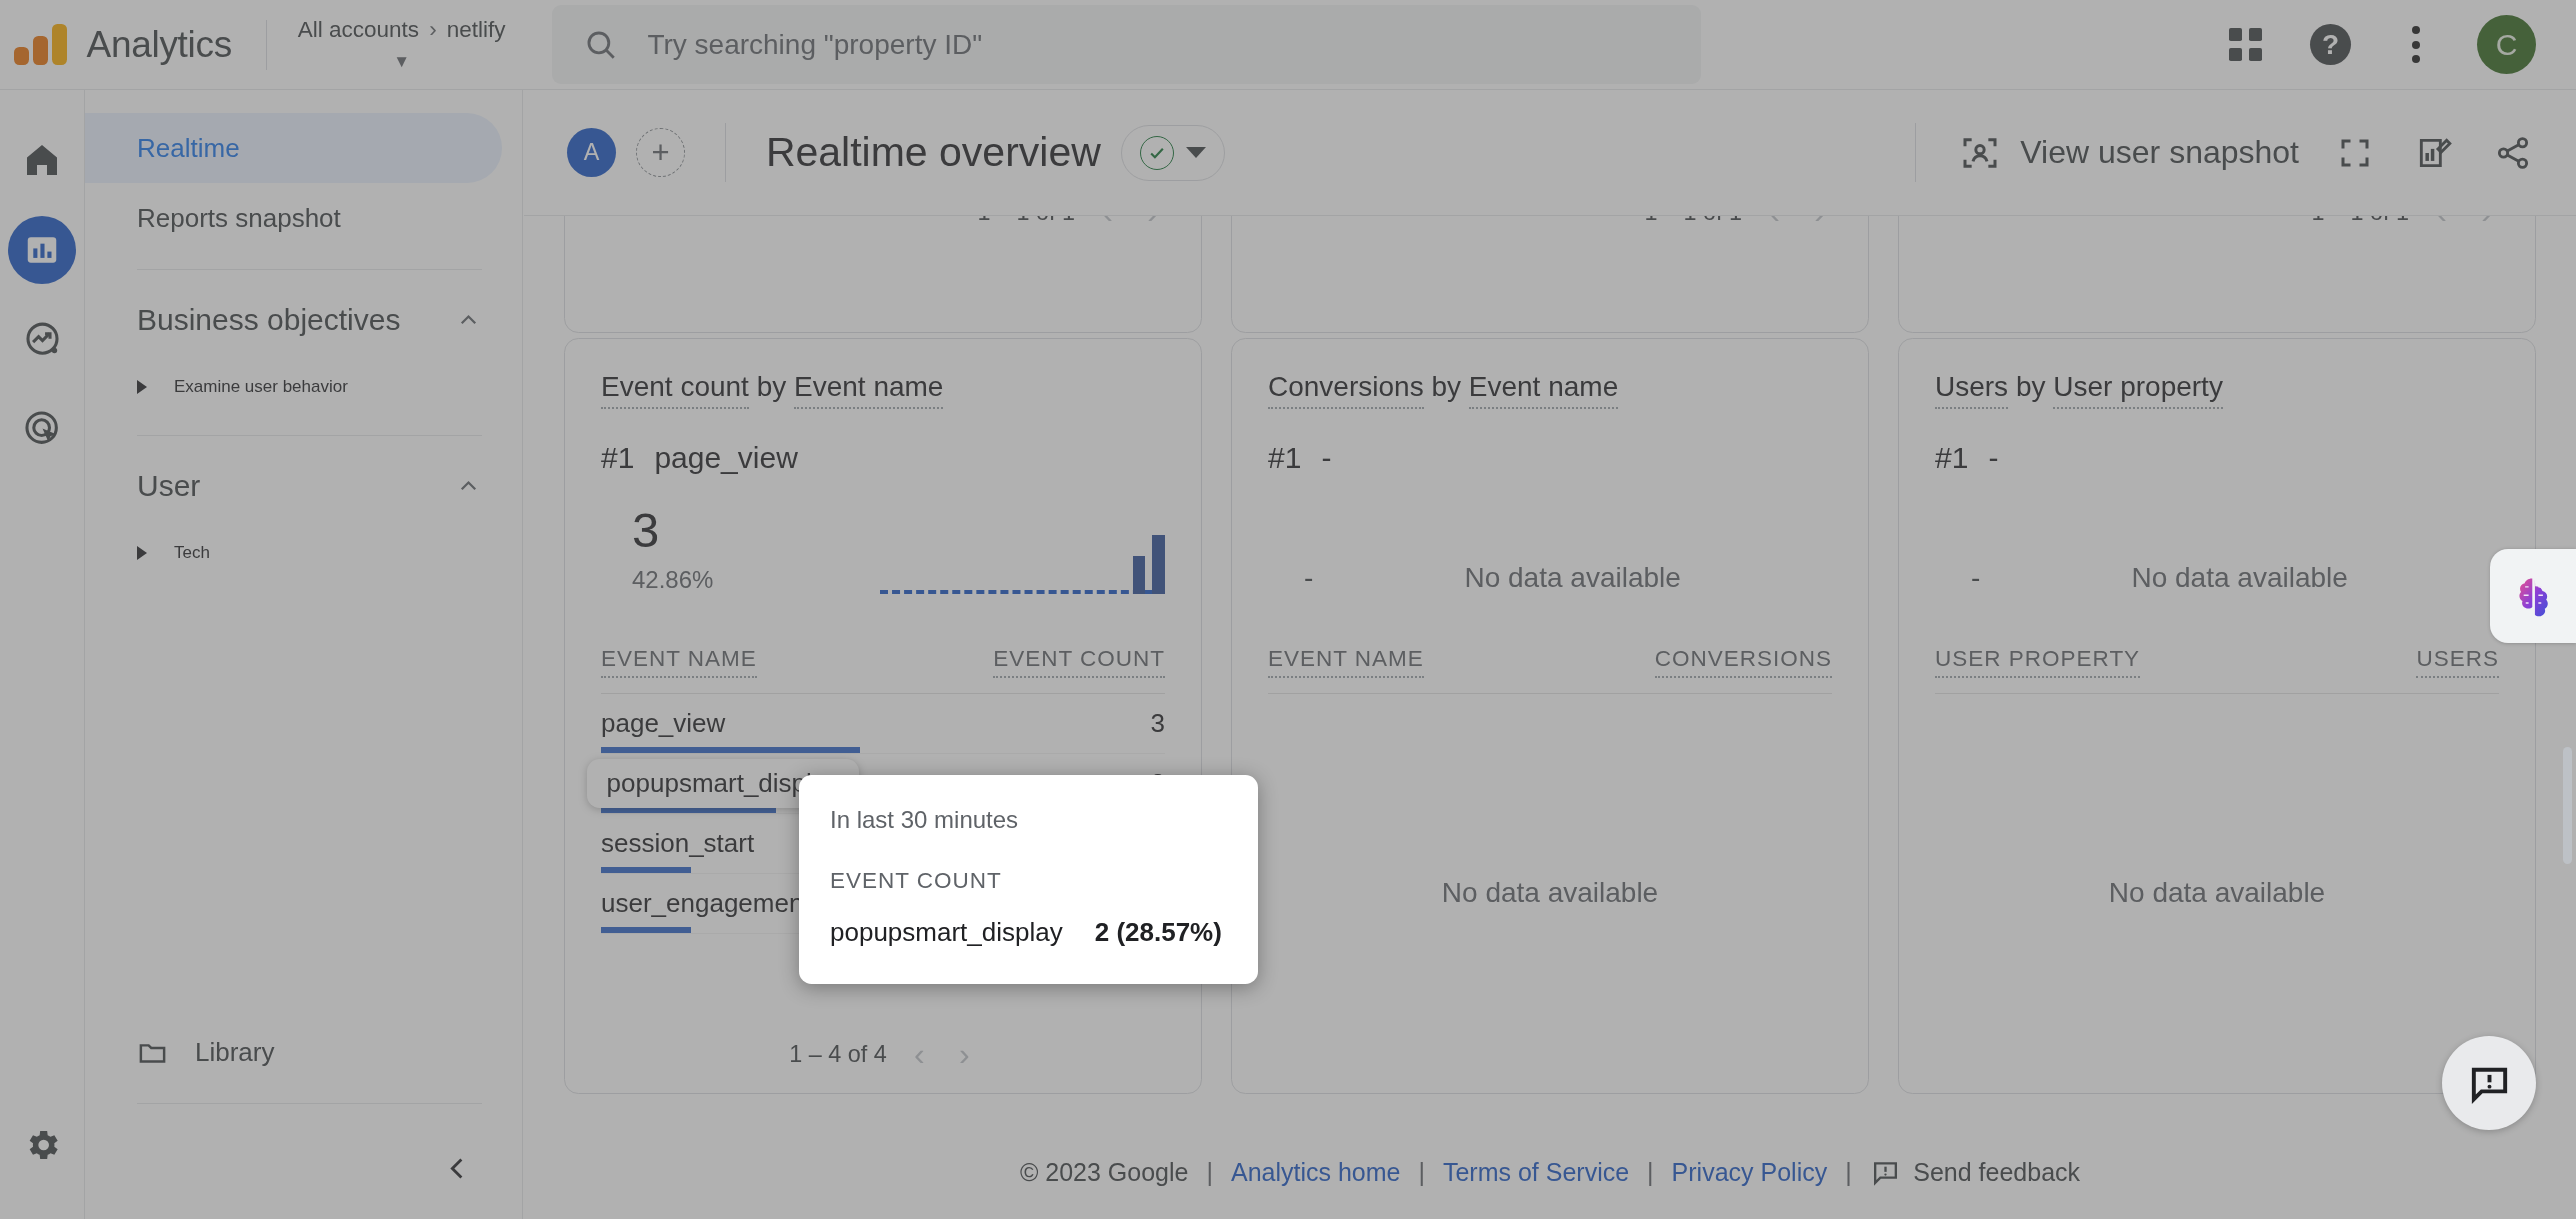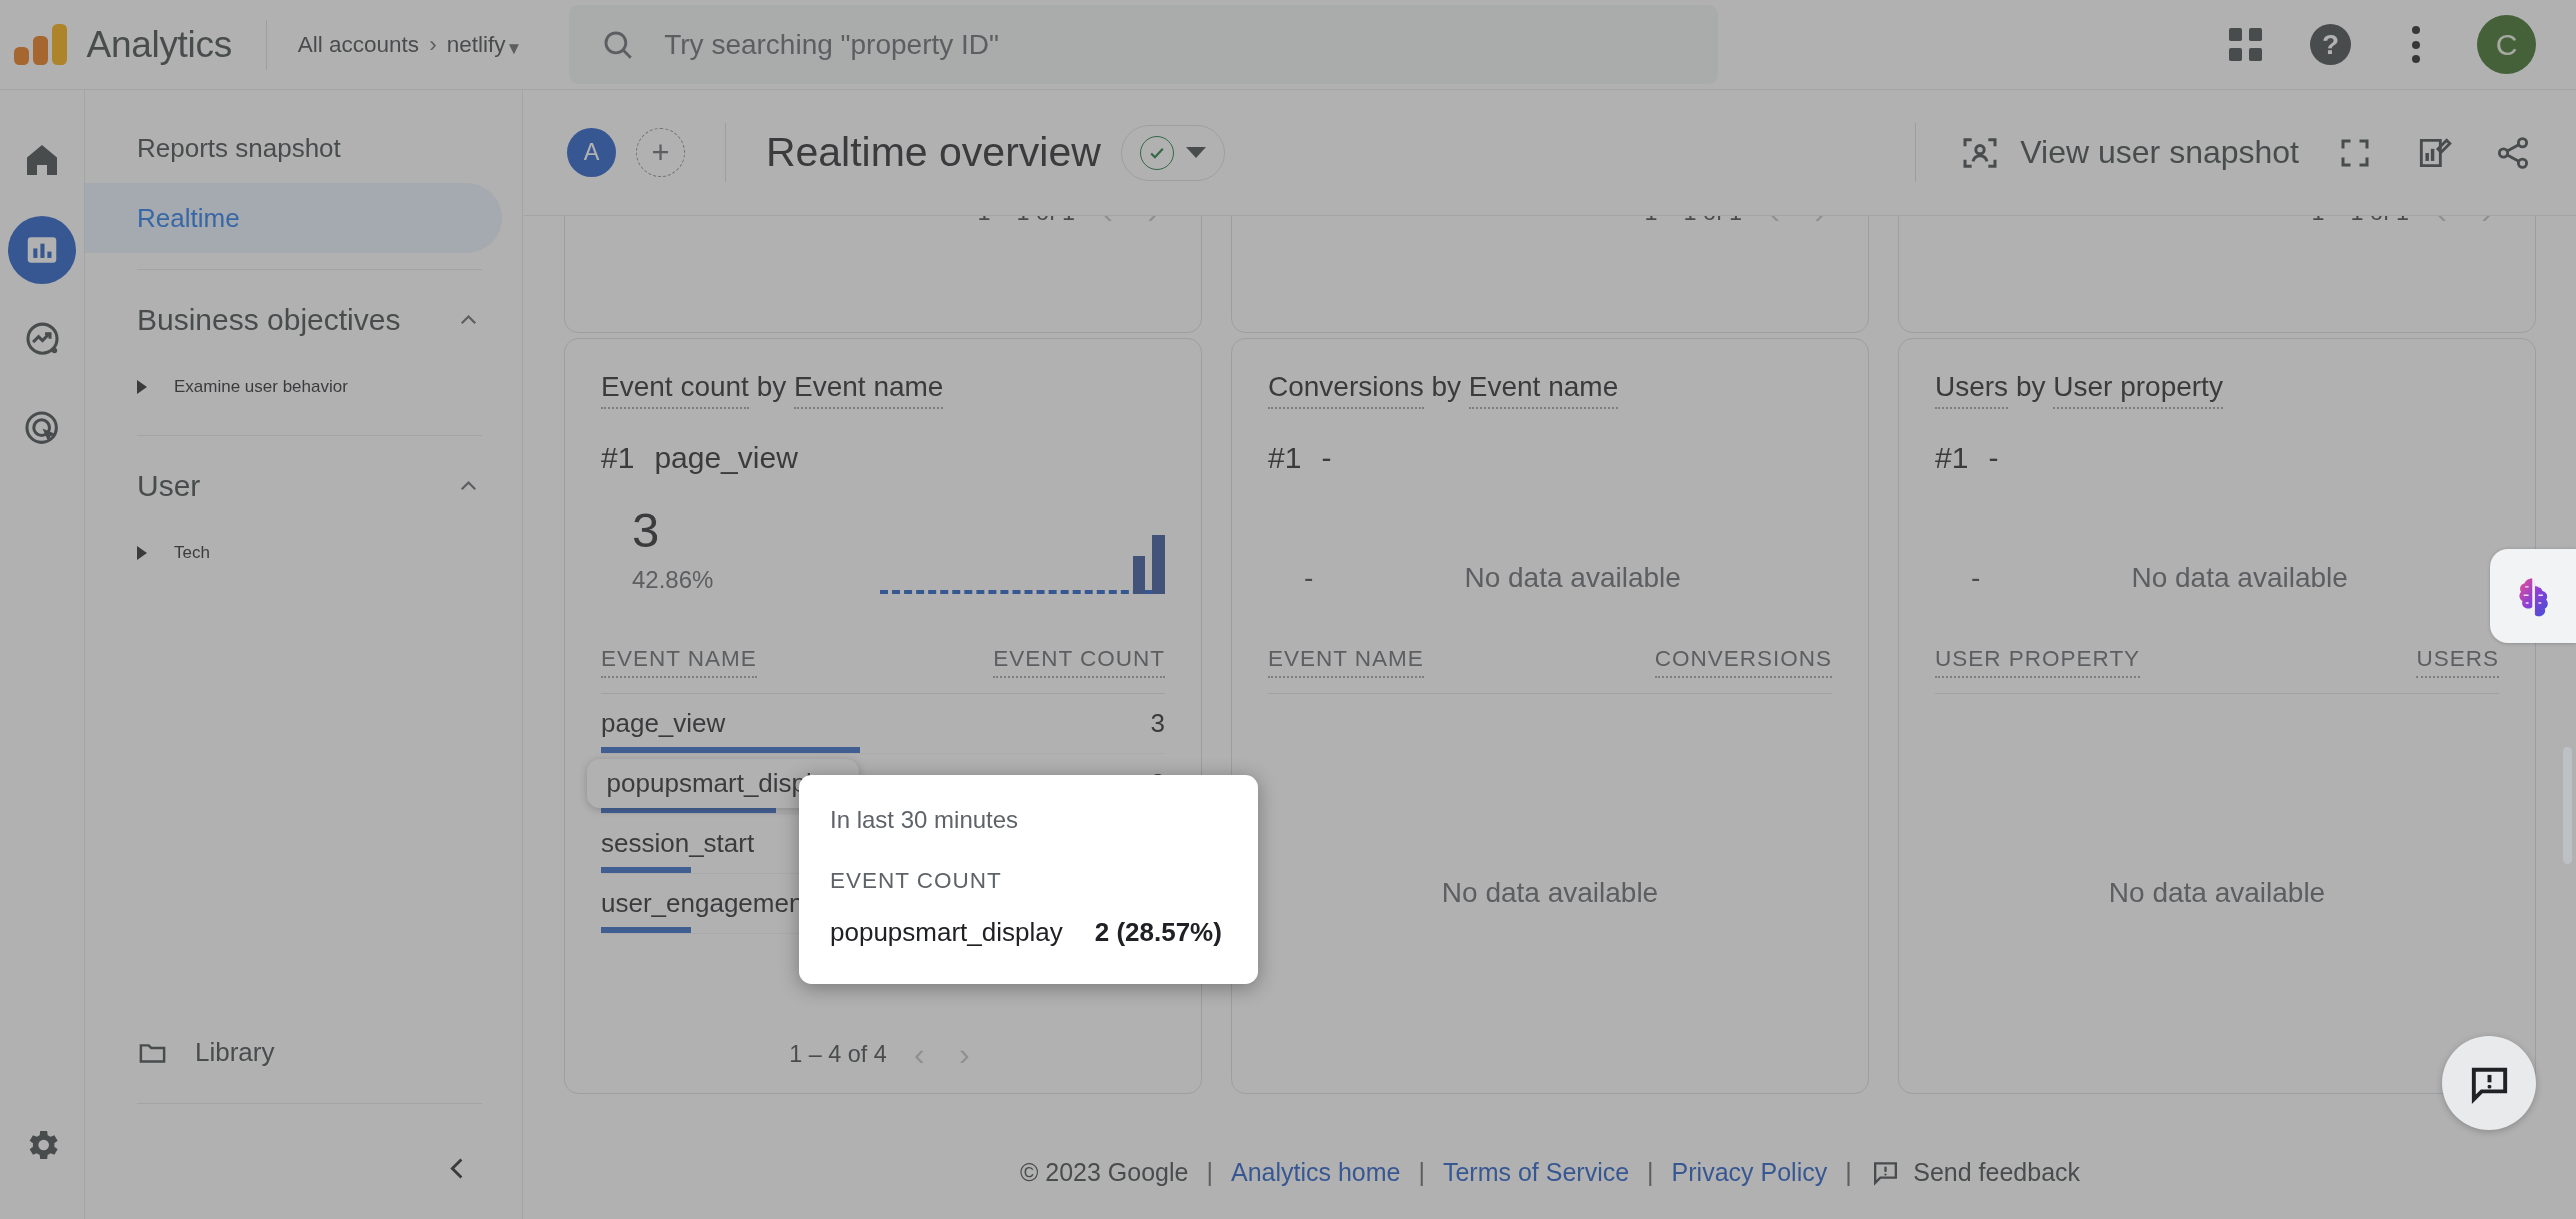--- a/index.html
+++ b/index.html
@@ -27,21 +27,21 @@
   .ga-logo i { display: block; border-radius: 5.4px; }
   .ga-b1 { width: 14.4px; height: 18px; background: #E8710A; }
   .ga-b2 { width: 14.4px; height: 29px; background: #E8710A; }
   .ga-b3 { width: 14.4px; height: 41px; background: #F9AB00; }
   .brand {
     font-size: 37px; color: #3c4043; margin-left: 20px; letter-spacing: -0.3px;
     font-weight: 400;
   }
   .topdivider { width: 0.9px; height: 50px; background: #dadce0; margin: 0 31px 0 34px; }
   .acct {
-    display: flex; align-items: center;
+    display: flex; flex-direction: column; align-items: center;
     cursor: pointer; min-width: 171px;
   }
   .acct-line { font-size: 22.5px; color: #3c4043; display: flex; align-items: center; gap: 10px; white-space: nowrap; }
   .acct-caret { font-size: 17px; color: #5f6368; margin-top: 9px; }
   .chev-sep { color: #5f6368; }
   .searchbox {
     margin-left: 47px; width: 1149px; height: 79px; background: #f1f3f4;
     border-radius: 9px; display: flex; align-items: center; padding: 0 32px; cursor: text;
   }
   .search-ph { font-size: 28px; color: #5f6368; margin-left: 29px; }
@@ -302,25 +302,25 @@
     </div>
     <div class="rail-spacer"></div>
     <div class="rail-item rail-gear">
       <svg width="40" height="40" viewBox="0 0 24 24">
         <path fill="#3c4043" d="M19.4 13a7.6 7.6 0 0 0 0-2l2-1.5-2-3.4-2.3 1a7.6 7.6 0 0 0-1.7-1l-.3-2.5H10.9l-.3 2.5a7.6 7.6 0 0 0-1.7 1l-2.3-1-2 3.4L6.6 11a7.6 7.6 0 0 0 0 2l-2 1.5 2 3.4 2.3-1a7.6 7.6 0 0 0 1.7 1l.3 2.5h4.2l.3-2.5a7.6 7.6 0 0 0 1.7-1l2.3 1 2-3.4zM13 15.2A3.2 3.2 0 1 1 13 8.8a3.2 3.2 0 0 1 0 6.4z"></path>
       </svg>
     </div>
   </div>
 
   <div class="sidenav">
+    <div class="nav-item selected">
+      <span>Realtime</span>
+    </div>
     <div class="nav-item">
       <span>Reports snapshot</span>
-    </div>
-    <div class="nav-item selected">
-      <span>Realtime</span>
     </div>
     <div class="nav-rule"></div>
 
     <div class="nav-section">
       <span>Business objectives</span>
       <svg width="27" height="27" viewBox="0 0 24 24">
         <path fill="none" stroke="#5f6368" stroke-width="2" d="M6 14.5L12 8.5l6 6"></path>
       </svg>
     </div>
     <div class="nav-sub">

